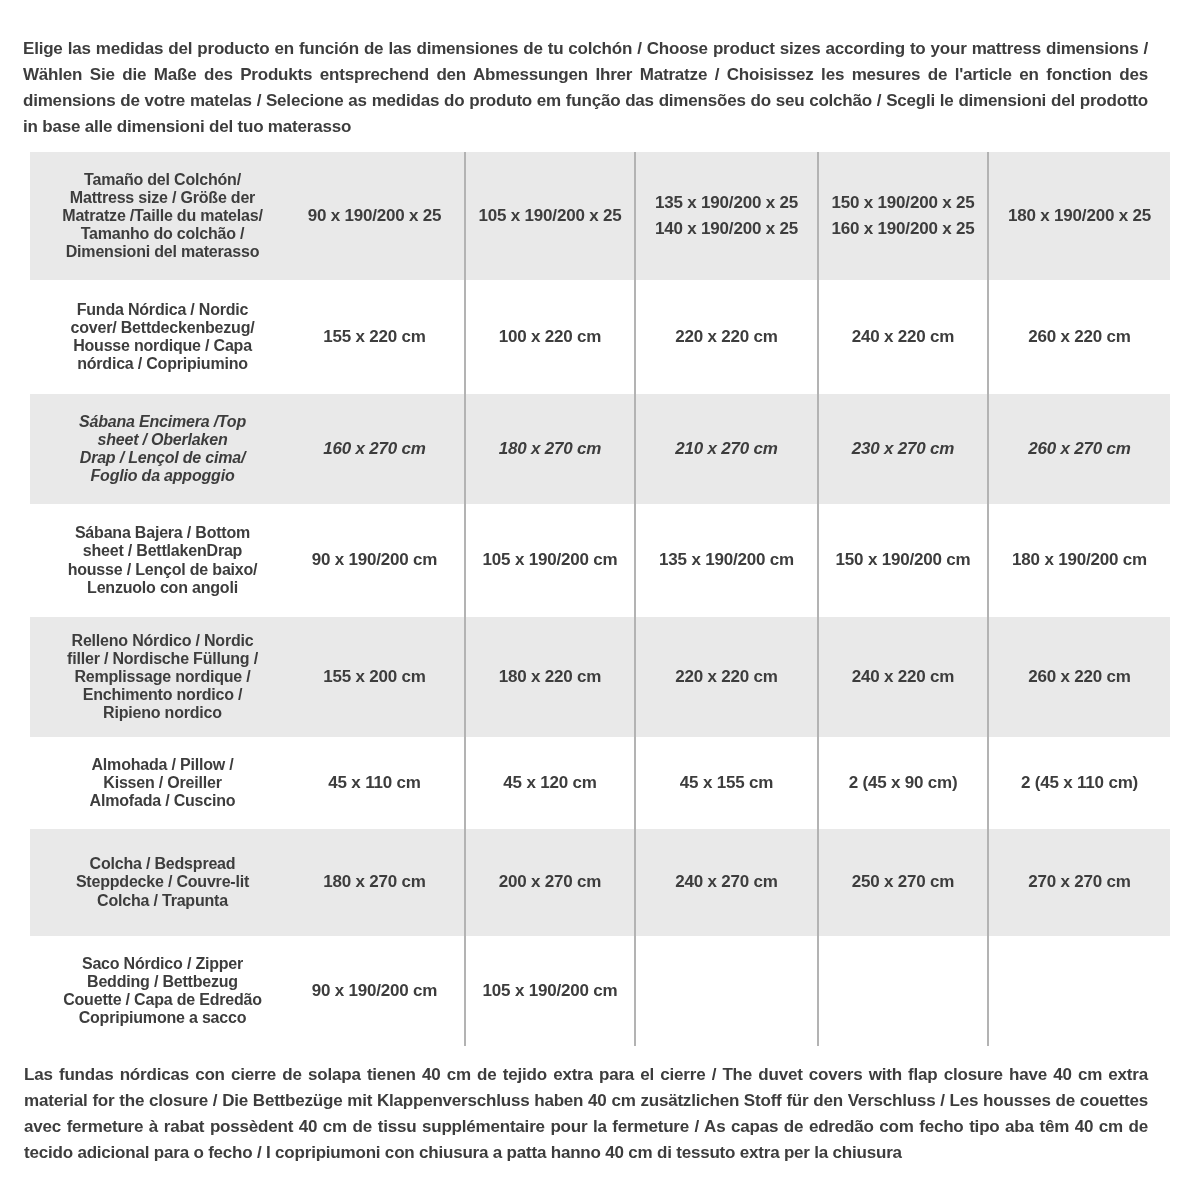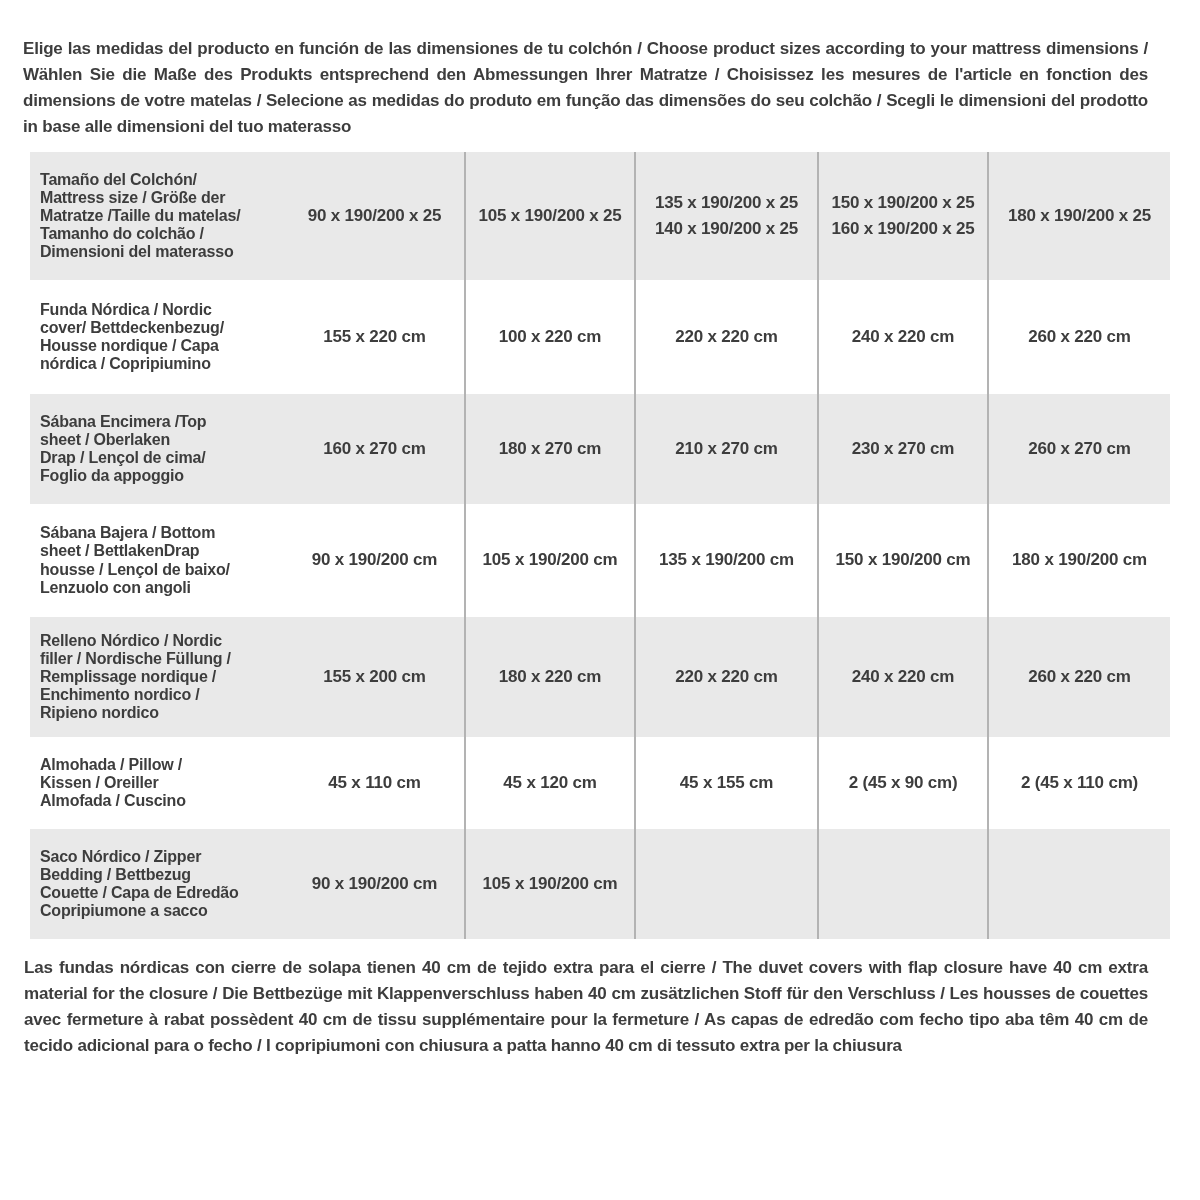--- a/index.html
+++ b/index.html
@@ -32,36 +32,37 @@
   col.c-label{width:255px;}
   col.c-v1{width:180px;}
   col.c-v2{width:170px;}
   col.c-v3{width:183px;}
   col.c-v4{width:170px;}
   col.c-v5{width:182px;}
   table.sizes tr:nth-child(odd){background:var(--row-alt);}
   table.sizes td{
     vertical-align:middle;
     white-space:pre-line;
+    text-align:center;
   }
   td.lbl{
     text-align:left;
     padding-left:10px;
     font-size:16px;
     line-height:1.13;
   }
   td.val{
     text-align:center;
     font-size:17px;
     line-height:1.55;
   }
   td.val + td.val{border-left:2px solid var(--divider);}
   tr.r1{height:128px;}
   tr.r2{height:114px;}
-  tr.r3{height:110px;}
+  tr.r3{height:110px;font-style:italic;}
   tr.r4{height:113px;}
   tr.r5{height:120px;}
   tr.r6{height:92px;}
   tr.r7{height:107px;}
   tr.r8{height:110px;}
   .footnote{
     margin:16px 36px 0 24px;
     width:1124px;
     font-size:17px;
     line-height:26px;
@@ -145,20 +146,30 @@
     <tr class="r6">
       <td class="lbl">Almohada  / Pillow /
 Kissen / Oreiller
 Almofada / Cuscino</td>
       <td class="val">45 x 110 cm</td>
       <td class="val">45 x 120 cm</td>
       <td class="val">45 x 155 cm</td>
       <td class="val">2 (45 x 90 cm)</td>
       <td class="val">2 (45 x 110 cm)</td>
     </tr>
+    <tr class="r7">
+      <td class="lbl">Colcha / Bedspread
+Steppdecke / Couvre-lit
+Colcha / Trapunta</td>
+      <td class="val">180 x 270 cm</td>
+      <td class="val">200 x 270 cm</td>
+      <td class="val">240 x 270 cm</td>
+      <td class="val">250 x 270 cm</td>
+      <td class="val">270 x 270 cm</td>
+    </tr>
     <tr class="r8">
       <td class="lbl">Saco Nórdico / Zipper
 Bedding / Bettbezug
 Couette  / Capa de Edredão
 Copripiumone a sacco</td>
       <td class="val">90 x 190/200 cm</td>
       <td class="val">105 x 190/200 cm</td>
       <td class="val"></td>
       <td class="val"></td>
       <td class="val"></td>

